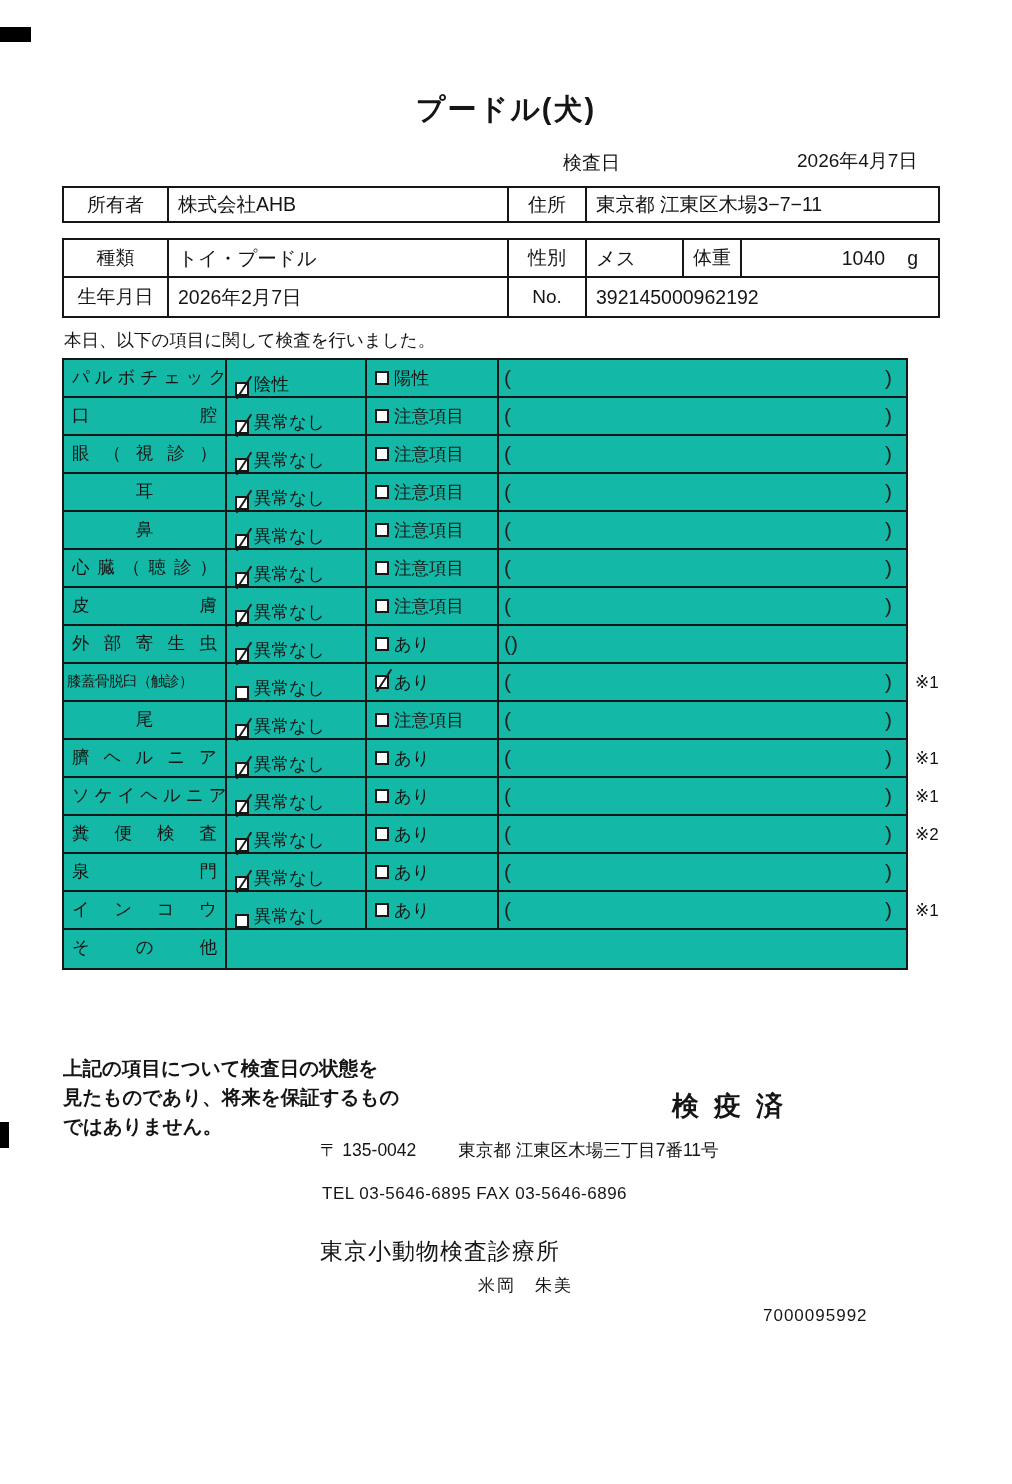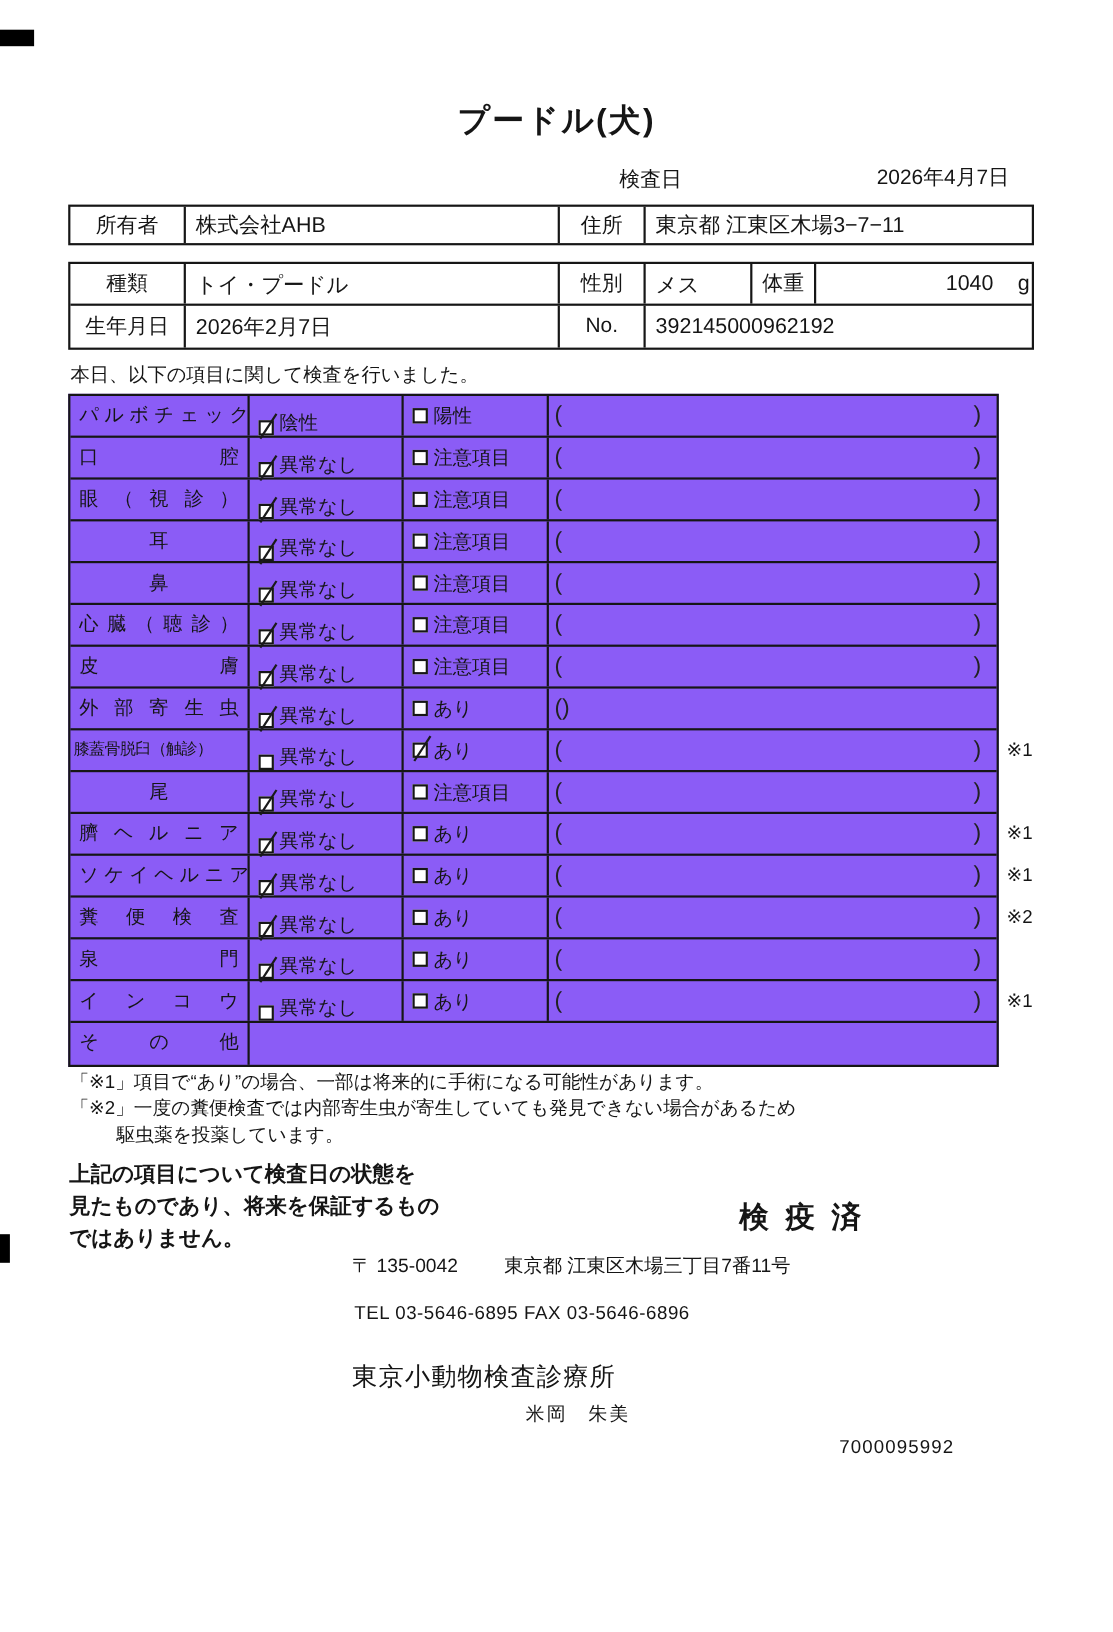--- a/index.html
+++ b/index.html
@@ -29,26 +29,26 @@
   .trow { display: flex; height: 38px; }
   .t-owner .trow { height: 33px; }
   .t-info .trow:first-child { border-bottom: 2px solid #161616; }
   .lab { display: flex; align-items: center; justify-content: center;
          border-right: 2px solid #161616; font-size: 19px; flex: none; }
   .val { display: flex; align-items: center; padding-left: 9px; font-size: 19.5px; }
   .w-105 { width: 105px; } .w-338 { width: 338px; } .w-80 { width: 80px; }
   .w-95 { width: 95px; } .w-60 { width: 60px; }
   .val-grow { flex: 1; }
   .bl { border-left: 2px solid #161616; }
-  .val-weight { justify-content: flex-end; padding-right: 2px; gap: 22px; }
+  .val-weight { justify-content: flex-end; padding-right: 20px; gap: 22px; }
 
   .intro { position: absolute; top: 328px; left: 64px; font-size: 17.5px; }
 
   
-  .chk { position: absolute; top: 358px; left: 62px; width: 846px; border: 2px solid #161616; background: #8b5cf6; }
+  .chk { position: absolute; top: 358px; left: 62px; width: 846px; border: 2px solid #161616; background: #14b8a6; }
   .crow { display: flex; height: 38px; border-bottom: 2px solid #161616; position: relative; }
   .crow:last-child { border-bottom: none; }
   .cname { width: 163px; border-right: 2px solid #161616; font-size: 17.5px;
            line-height: 34px; padding: 0 8px; overflow: hidden; white-space: nowrap; }
   .n-just { text-align: justify; text-align-last: justify; }
   .n-center { text-align: center; }
   .n-small { font-size: 14.5px; letter-spacing: -0.5px; padding: 0 3px; text-align: left; }
   .copt { display: flex; align-items: center; padding-left: 8px; font-size: 17.5px;
           border-right: 2px solid #161616; flex: none; }
   .c1 { width: 140px; align-items: flex-end; }
@@ -414,25 +414,20 @@
       <div class="cnote">※1</div>
     </div>
 
     <div class="crow">
       <div class="cname n-just">そ の 他</div>
       <div class="cwide"></div>
     </div>
 
   </div>
 
-  <div class="footnotes">
-    <div>「※1」項目で“あり”の場合、一部は将来的に手術になる可能性があります。</div>
-    <div>「※2」一度の糞便検査では内部寄生虫が寄生していても発見できない場合があるため</div>
-    <div class="fn-indent">駆虫薬を投薬しています。</div>
-  </div>
 
   <div class="disclaimer">
     <div>上記の項目について検査日の状態を</div>
     <div>見たものであり、将来を保証するもの</div>
     <div>ではありません。</div>
   </div>
 
   <div class="stamp">検疫済</div>
 
   <div class="postal">

